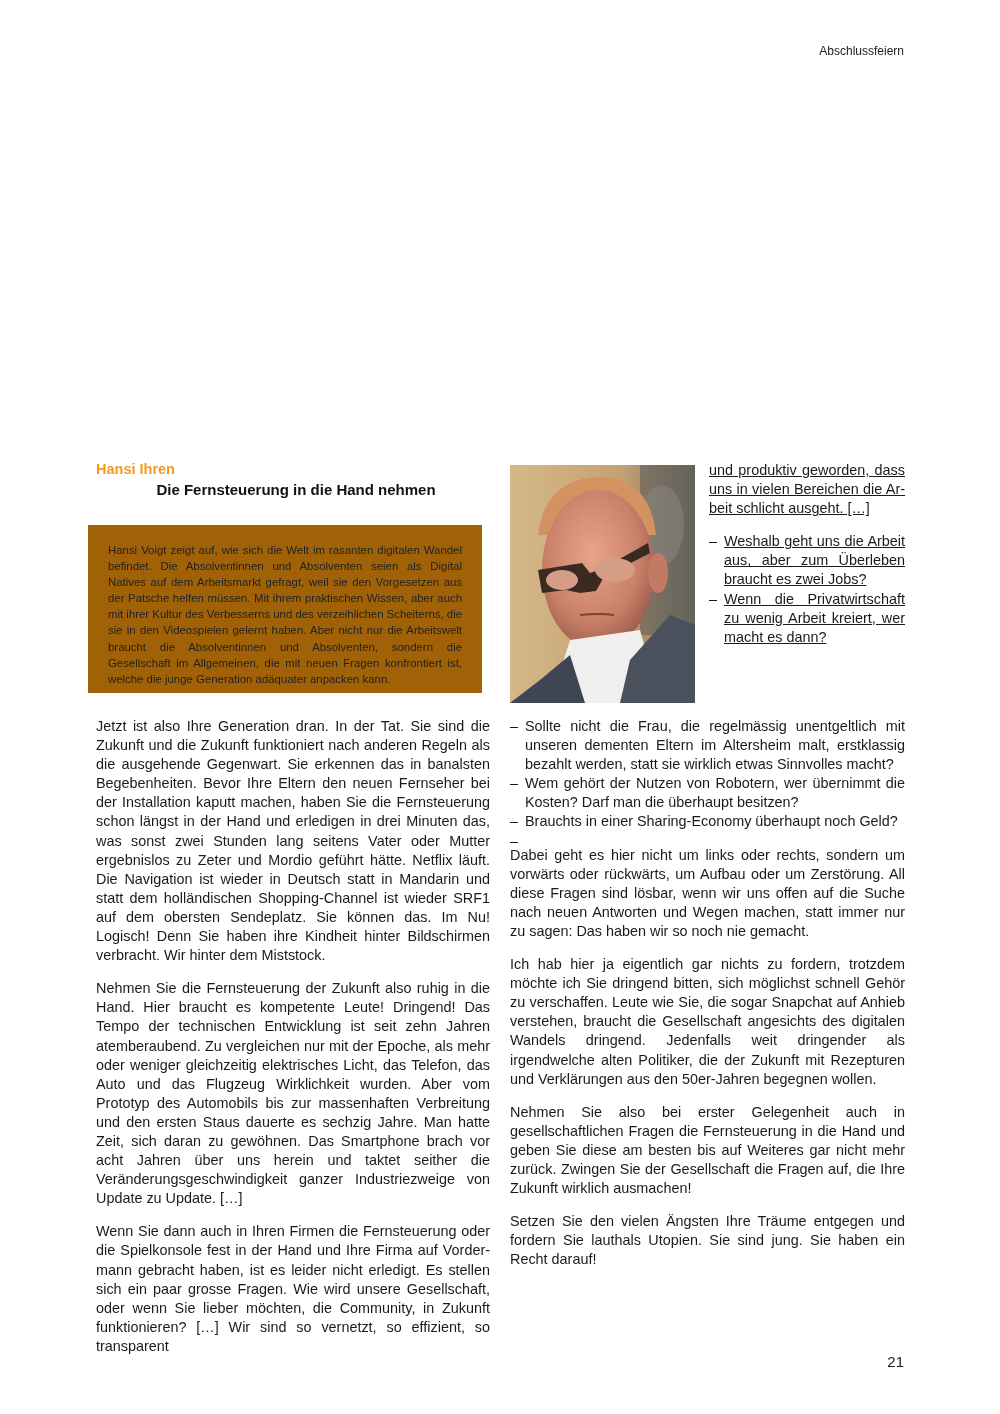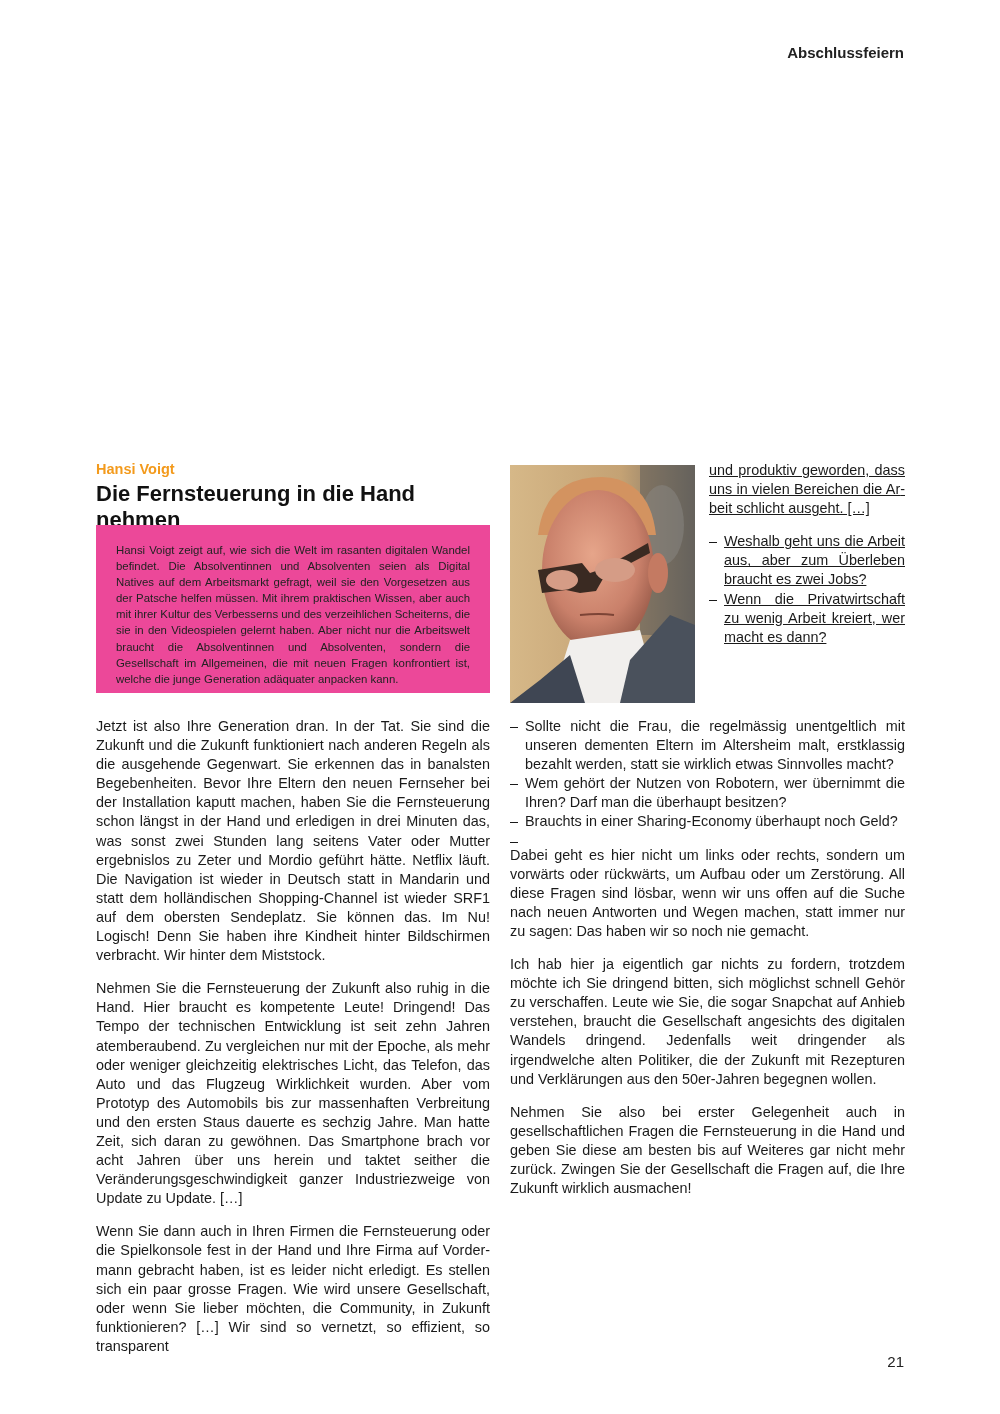--- a/index.html
+++ b/index.html
@@ -2,37 +2,37 @@
 <html><head>
   <meta charset="utf-8">
   <style>
     html, body { margin: 0; padding: 0; background: #ffffff; }
     body {
       width: 1000px; height: 1414px; position: relative; overflow: hidden;
       font-family: "Liberation Sans", sans-serif; color: #1a1a1a;
     }
     .running-head {
       position: absolute; top: 44px; right: 96px;
-      font-size: 15px; color: #222; font-weight: bold;
+      font-size: 12px; color: #222;
     }
     .page-number {
       position: absolute; top: 1353px; right: 96px;
       font-size: 15px; color: #222;
     }
     .author {
       position: absolute; left: 96px; top: 461px;
       font-size: 14.5px; font-weight: bold; color: #f39a1c;
     }
     .title {
       position: absolute; left: 96px; top: 481px; width: 400px;
-      font-size: 22px; font-weight: bold; color: #111; margin: 0;
+      font-size: 15px; font-weight: bold; color: #111; margin: 0; text-align: center;
     }
     .lead-box {
-      position: absolute; left: 96px; top: 525px; width: 394px; height: 168px;
-      background: #ec4899; box-sizing: border-box; padding: 17px 20px 0 20px;
+      position: absolute; left: 88px; top: 525px; width: 394px; height: 168px;
+      background: #a16207; box-sizing: border-box; padding: 17px 20px 0 20px;
     }
     .lead-box p {
       margin: 0; font-size: 11.4px; line-height: 16.1px; color: #222;
       text-align: justify; hyphens: manual;
     }
     .col {
       position: absolute; font-size: 14.4px; line-height: 19.1px; color: #1a1a1a;
     }
     .col p { margin: 0 0 14px 0; text-align: justify; }
     .col-left { left: 96px; top: 717px; width: 394px; }
@@ -46,21 +46,21 @@
       position: absolute; left: 510px; top: 465px; width: 185px; height: 238px;
       overflow: hidden; background: #c9a87a;
     }
     .photo svg { display: block; width: 100%; height: 100%; }
   </style>
 </head>
 <body>
 
 <div class="running-head">Abschlussfeiern</div>
 
-<div class="author">Hansi Voigt</div>
+<div class="author">Hansi Ihren</div>
 <h1 class="title">Die Fernsteuerung in die Hand nehmen</h1>
 
 <div class="lead-box">
   <p>Hansi Voigt zeigt auf, wie sich die Welt im rasanten digitalen Wandel befindet. Die Absolventinnen und Absolventen seien als Digital Natives auf dem Arbeitsmarkt gefragt, weil sie den Vorgesetzen aus der Pat­sche helfen müssen. Mit ihrem praktischen Wissen, aber auch mit ihrer Kultur des Verbesserns und des verzeihlichen Scheiterns, die sie in den Videospielen gelernt haben. Aber nicht nur die Arbeitswelt braucht die Absolventinnen und Absolventen, sondern die Gesellschaft im Allgemei­nen, die mit neuen Fragen konfrontiert ist, welche die junge Generation adäquater anpacken kann.</p>
 </div>
 
 <div class="photo" role="img" aria-label="Portrait of Hansi Voigt">
   <svg viewBox="0 0 185 238" preserveAspectRatio="none">
     <defs>
       <linearGradient id="bgL" x1="0" x2="1" y1="0" y2="0">
@@ -101,22 +101,23 @@
 <div class="col col-left">
   <p>Jetzt ist also Ihre Generation dran. In der Tat. Sie sind die Zukunft und die Zukunft funktioniert nach anderen Regeln als die aus­gehende Gegenwart. Sie erkennen das in banalsten Begeben­heiten. Bevor Ihre Eltern den neuen Fernseher bei der Installa­tion kaputt machen, haben Sie die Fernsteuerung schon längst in der Hand und erledigen in drei Minuten das, was sonst zwei Stunden lang seitens Vater oder Mutter ergebnislos zu Zeter und Mordio geführt hätte. Netflix läuft. Die Navigation ist wie­der in Deutsch statt in Mandarin und statt dem holländischen Shopping-Channel ist wieder SRF1 auf dem obersten Sende­platz. Sie können das. Im Nu! Logisch! Denn Sie haben ihre Kindheit hinter Bildschirmen verbracht. Wir hinter dem Mist­stock.</p>
   <p>Nehmen Sie die Fernsteuerung der Zukunft also ruhig in die Hand. Hier braucht es kompetente Leute! Dringend! Das Tempo der technischen Entwicklung ist seit zehn Jahren atemberau­bend. Zu vergleichen nur mit der Epoche, als mehr oder weniger gleichzeitig elektrisches Licht, das Telefon, das Auto und das Flugzeug Wirklichkeit wurden. Aber vom Prototyp des Auto­mobils bis zur massenhaften Verbreitung und den ersten Staus dauerte es sechzig Jahre. Man hatte Zeit, sich daran zu gewöh­nen. Das Smartphone brach vor acht Jahren über uns herein und taktet seither die Veränderungsgeschwindigkeit ganzer In­dustriezweige von Update zu Update. […]</p>
   <p>Wenn Sie dann auch in Ihren Firmen die Fernsteuerung oder die Spielkonsole fest in der Hand und Ihre Firma auf Vorder­mann gebracht haben, ist es leider nicht erledigt. Es stellen sich ein paar grosse Fragen. Wie wird unsere Gesellschaft, oder wenn Sie lieber möchten, die Community, in Zukunft funk­tionieren? […] Wir sind so vernetzt, so effizient, so transparent</p>
 </div>
 
 <div class="col col-right-bottom">
   <ul>
     <li><span class="dash">–</span><span>Sollte nicht die Frau, die regelmässig unentgeltlich mit unseren dementen Eltern im Altersheim malt, erstklassig bezahlt wer­den, statt sie wirklich etwas Sinnvolles macht?</span></li>
     <li><span class="dash">–</span></li>
-    <li><span class="dash">–</span><span>Wem gehört der Nutzen von Robotern, wer übernimmt die Ihren? Darf man die überhaupt besitzen?</span></li>
+    <li><span class="dash">–</span><span>Wem gehört der Nutzen von Robotern, wer übernimmt die Kosten? Darf man die überhaupt besitzen?</span></li>
     <li><span class="dash">–</span><span>Brauchts in einer Sharing-Economy überhaupt noch Geld?</span></li>
     <li><span class="dash">–</span></li>
   </ul>
   <p>Dabei geht es hier nicht um links oder rechts, sondern um vor­wärts oder rückwärts, um Aufbau oder um Zerstörung. All diese Fragen sind lösbar, wenn wir uns offen auf die Suche nach neuen Antworten und Wegen machen, statt immer nur zu sagen: Das haben wir so noch nie gemacht.</p>
   <p>Ich hab hier ja eigentlich gar nichts zu fordern, trotzdem möchte ich Sie dringend bitten, sich möglichst schnell Gehör zu ver­schaffen. Leute wie Sie, die sogar Snapchat auf Anhieb verste­hen, braucht die Gesellschaft angesichts des digitalen Wandels dringend. Jedenfalls weit dringender als irgendwelche alten Po­litiker, die der Zukunft mit Rezepturen und Verklärungen aus den 50er-Jahren begegnen wollen.</p>
   <p>Nehmen Sie also bei erster Gelegenheit auch in gesellschaftlichen Fragen die Fernsteuerung in die Hand und geben Sie diese am besten bis auf Weiteres gar nicht mehr zurück. Zwingen Sie der Ge­sellschaft die Fragen auf, die Ihre Zukunft wirklich ausmachen!</p>
+  <p>Setzen Sie den vielen Ängsten Ihre Träume entgegen und for­dern Sie lauthals Utopien. Sie sind jung. Sie haben ein Recht darauf!</p>
 </div>
 
 <div class="page-number">21</div>
 
 </body></html>

